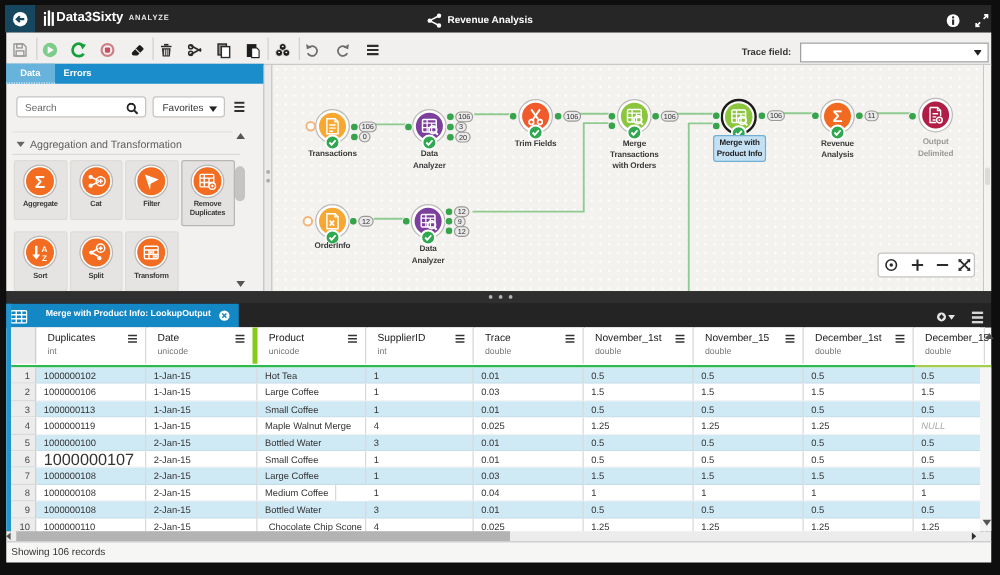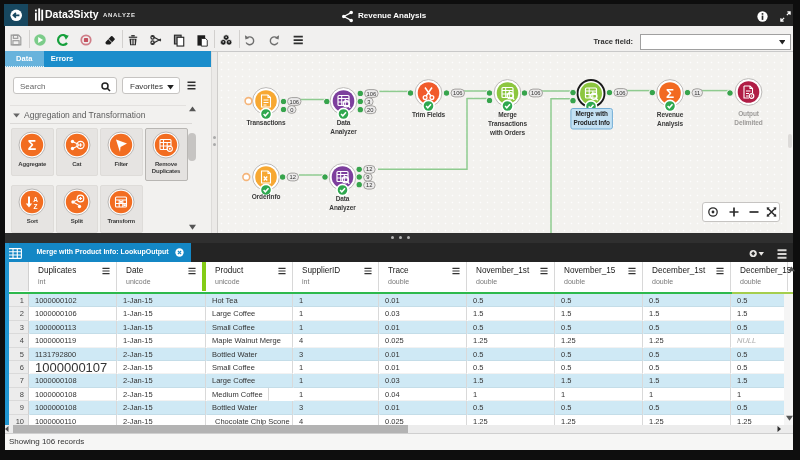--- a/index.html
+++ b/index.html
@@ -648,21 +648,21 @@
     <div class="abs" style="left:118px;top:334.2px;width:88px;height:13.4px;border-right:1px solid #d9d9d9;border-bottom:1px solid rgba(0,0,0,0.05);font-size:7.5px;color:#333;line-height:13.4px;padding-left:5px;white-space:nowrap;overflow:hidden">1-Jan-15</div>
     <div class="abs" style="left:207px;top:334.2px;width:86px;height:13.4px;border-right:1px solid #d9d9d9;border-bottom:1px solid rgba(0,0,0,0.05);font-size:7.5px;color:#333;line-height:13.4px;padding-left:5px;white-space:nowrap;overflow:hidden">Maple Walnut Merge</div>
     <div class="abs" style="left:294px;top:334.2px;width:85px;height:13.4px;border-right:1px solid #d9d9d9;border-bottom:1px solid rgba(0,0,0,0.05);font-size:7.5px;color:#333;line-height:13.4px;padding-left:5px;white-space:nowrap;overflow:hidden">4</div>
     <div class="abs" style="left:380px;top:334.2px;width:87px;height:13.4px;border-right:1px solid #d9d9d9;border-bottom:1px solid rgba(0,0,0,0.05);font-size:7.5px;color:#333;line-height:13.4px;padding-left:5px;white-space:nowrap;overflow:hidden">0.025</div>
     <div class="abs" style="left:468px;top:334.2px;width:87px;height:13.4px;border-right:1px solid #d9d9d9;border-bottom:1px solid rgba(0,0,0,0.05);font-size:7.5px;color:#333;line-height:13.4px;padding-left:5px;white-space:nowrap;overflow:hidden">1.25</div>
     <div class="abs" style="left:556px;top:334.2px;width:87px;height:13.4px;border-right:1px solid #d9d9d9;border-bottom:1px solid rgba(0,0,0,0.05);font-size:7.5px;color:#333;line-height:13.4px;padding-left:5px;white-space:nowrap;overflow:hidden">1.25</div>
     <div class="abs" style="left:644px;top:334.2px;width:87px;height:13.4px;border-right:1px solid #d9d9d9;border-bottom:1px solid rgba(0,0,0,0.05);font-size:7.5px;color:#333;line-height:13.4px;padding-left:5px;white-space:nowrap;overflow:hidden">1.25</div>
     <div class="abs" style="left:732px;top:334.2px;width:56px;height:13.4px;border-right:1px solid #d9d9d9;border-bottom:1px solid rgba(0,0,0,0.05);font-size:7.5px;color:#aaa;font-style:italic;line-height:13.4px;padding-left:5px;white-space:nowrap;overflow:hidden">NULL</div>
     <div class="abs" style="left:9px;top:347.6px;width:775px;height:13.4px;background:#cfe9f5"></div>
     <div class="abs" style="left:9px;top:347.6px;width:20px;height:13.4px;background:#ececec;border-right:1px solid #d0d0d0;border-bottom:1px solid #dadada;font-size:7.5px;color:#444;text-align:right;line-height:13.4px;padding-right:4px">5</div>
-    <div class="abs" style="left:30px;top:347.6px;width:87px;height:13.4px;border-right:1px solid #d9d9d9;border-bottom:1px solid rgba(0,0,0,0.05);font-size:7.5px;color:#333;line-height:13.4px;padding-left:5px;white-space:nowrap;overflow:hidden">1131792800</div>
+    <div class="abs" style="left:30px;top:347.6px;width:87px;height:13.4px;border-right:1px solid #d9d9d9;border-bottom:1px solid rgba(0,0,0,0.05);font-size:7.5px;color:#333;line-height:13.4px;padding-left:5px;white-space:nowrap;overflow:hidden">1000000100</div>
     <div class="abs" style="left:118px;top:347.6px;width:88px;height:13.4px;border-right:1px solid #d9d9d9;border-bottom:1px solid rgba(0,0,0,0.05);font-size:7.5px;color:#333;line-height:13.4px;padding-left:5px;white-space:nowrap;overflow:hidden">2-Jan-15</div>
     <div class="abs" style="left:207px;top:347.6px;width:86px;height:13.4px;border-right:1px solid #d9d9d9;border-bottom:1px solid rgba(0,0,0,0.05);font-size:7.5px;color:#333;line-height:13.4px;padding-left:5px;white-space:nowrap;overflow:hidden">Bottled Water</div>
     <div class="abs" style="left:294px;top:347.6px;width:85px;height:13.4px;border-right:1px solid #d9d9d9;border-bottom:1px solid rgba(0,0,0,0.05);font-size:7.5px;color:#333;line-height:13.4px;padding-left:5px;white-space:nowrap;overflow:hidden">3</div>
     <div class="abs" style="left:380px;top:347.6px;width:87px;height:13.4px;border-right:1px solid #d9d9d9;border-bottom:1px solid rgba(0,0,0,0.05);font-size:7.5px;color:#333;line-height:13.4px;padding-left:5px;white-space:nowrap;overflow:hidden">0.01</div>
     <div class="abs" style="left:468px;top:347.6px;width:87px;height:13.4px;border-right:1px solid #d9d9d9;border-bottom:1px solid rgba(0,0,0,0.05);font-size:7.5px;color:#333;line-height:13.4px;padding-left:5px;white-space:nowrap;overflow:hidden">0.5</div>
     <div class="abs" style="left:556px;top:347.6px;width:87px;height:13.4px;border-right:1px solid #d9d9d9;border-bottom:1px solid rgba(0,0,0,0.05);font-size:7.5px;color:#333;line-height:13.4px;padding-left:5px;white-space:nowrap;overflow:hidden">0.5</div>
     <div class="abs" style="left:644px;top:347.6px;width:87px;height:13.4px;border-right:1px solid #d9d9d9;border-bottom:1px solid rgba(0,0,0,0.05);font-size:7.5px;color:#333;line-height:13.4px;padding-left:5px;white-space:nowrap;overflow:hidden">0.5</div>
     <div class="abs" style="left:732px;top:347.6px;width:56px;height:13.4px;border-right:1px solid #d9d9d9;border-bottom:1px solid rgba(0,0,0,0.05);font-size:7.5px;color:#333;line-height:13.4px;padding-left:5px;white-space:nowrap;overflow:hidden">0.5</div>
     <div class="abs" style="left:9px;top:361.0px;width:775px;height:13.4px;background:#ffffff"></div>
     <div class="abs" style="left:9px;top:361.0px;width:20px;height:13.4px;background:#ececec;border-right:1px solid #d0d0d0;border-bottom:1px solid #dadada;font-size:7.5px;color:#444;text-align:right;line-height:13.4px;padding-right:4px">6</div>

